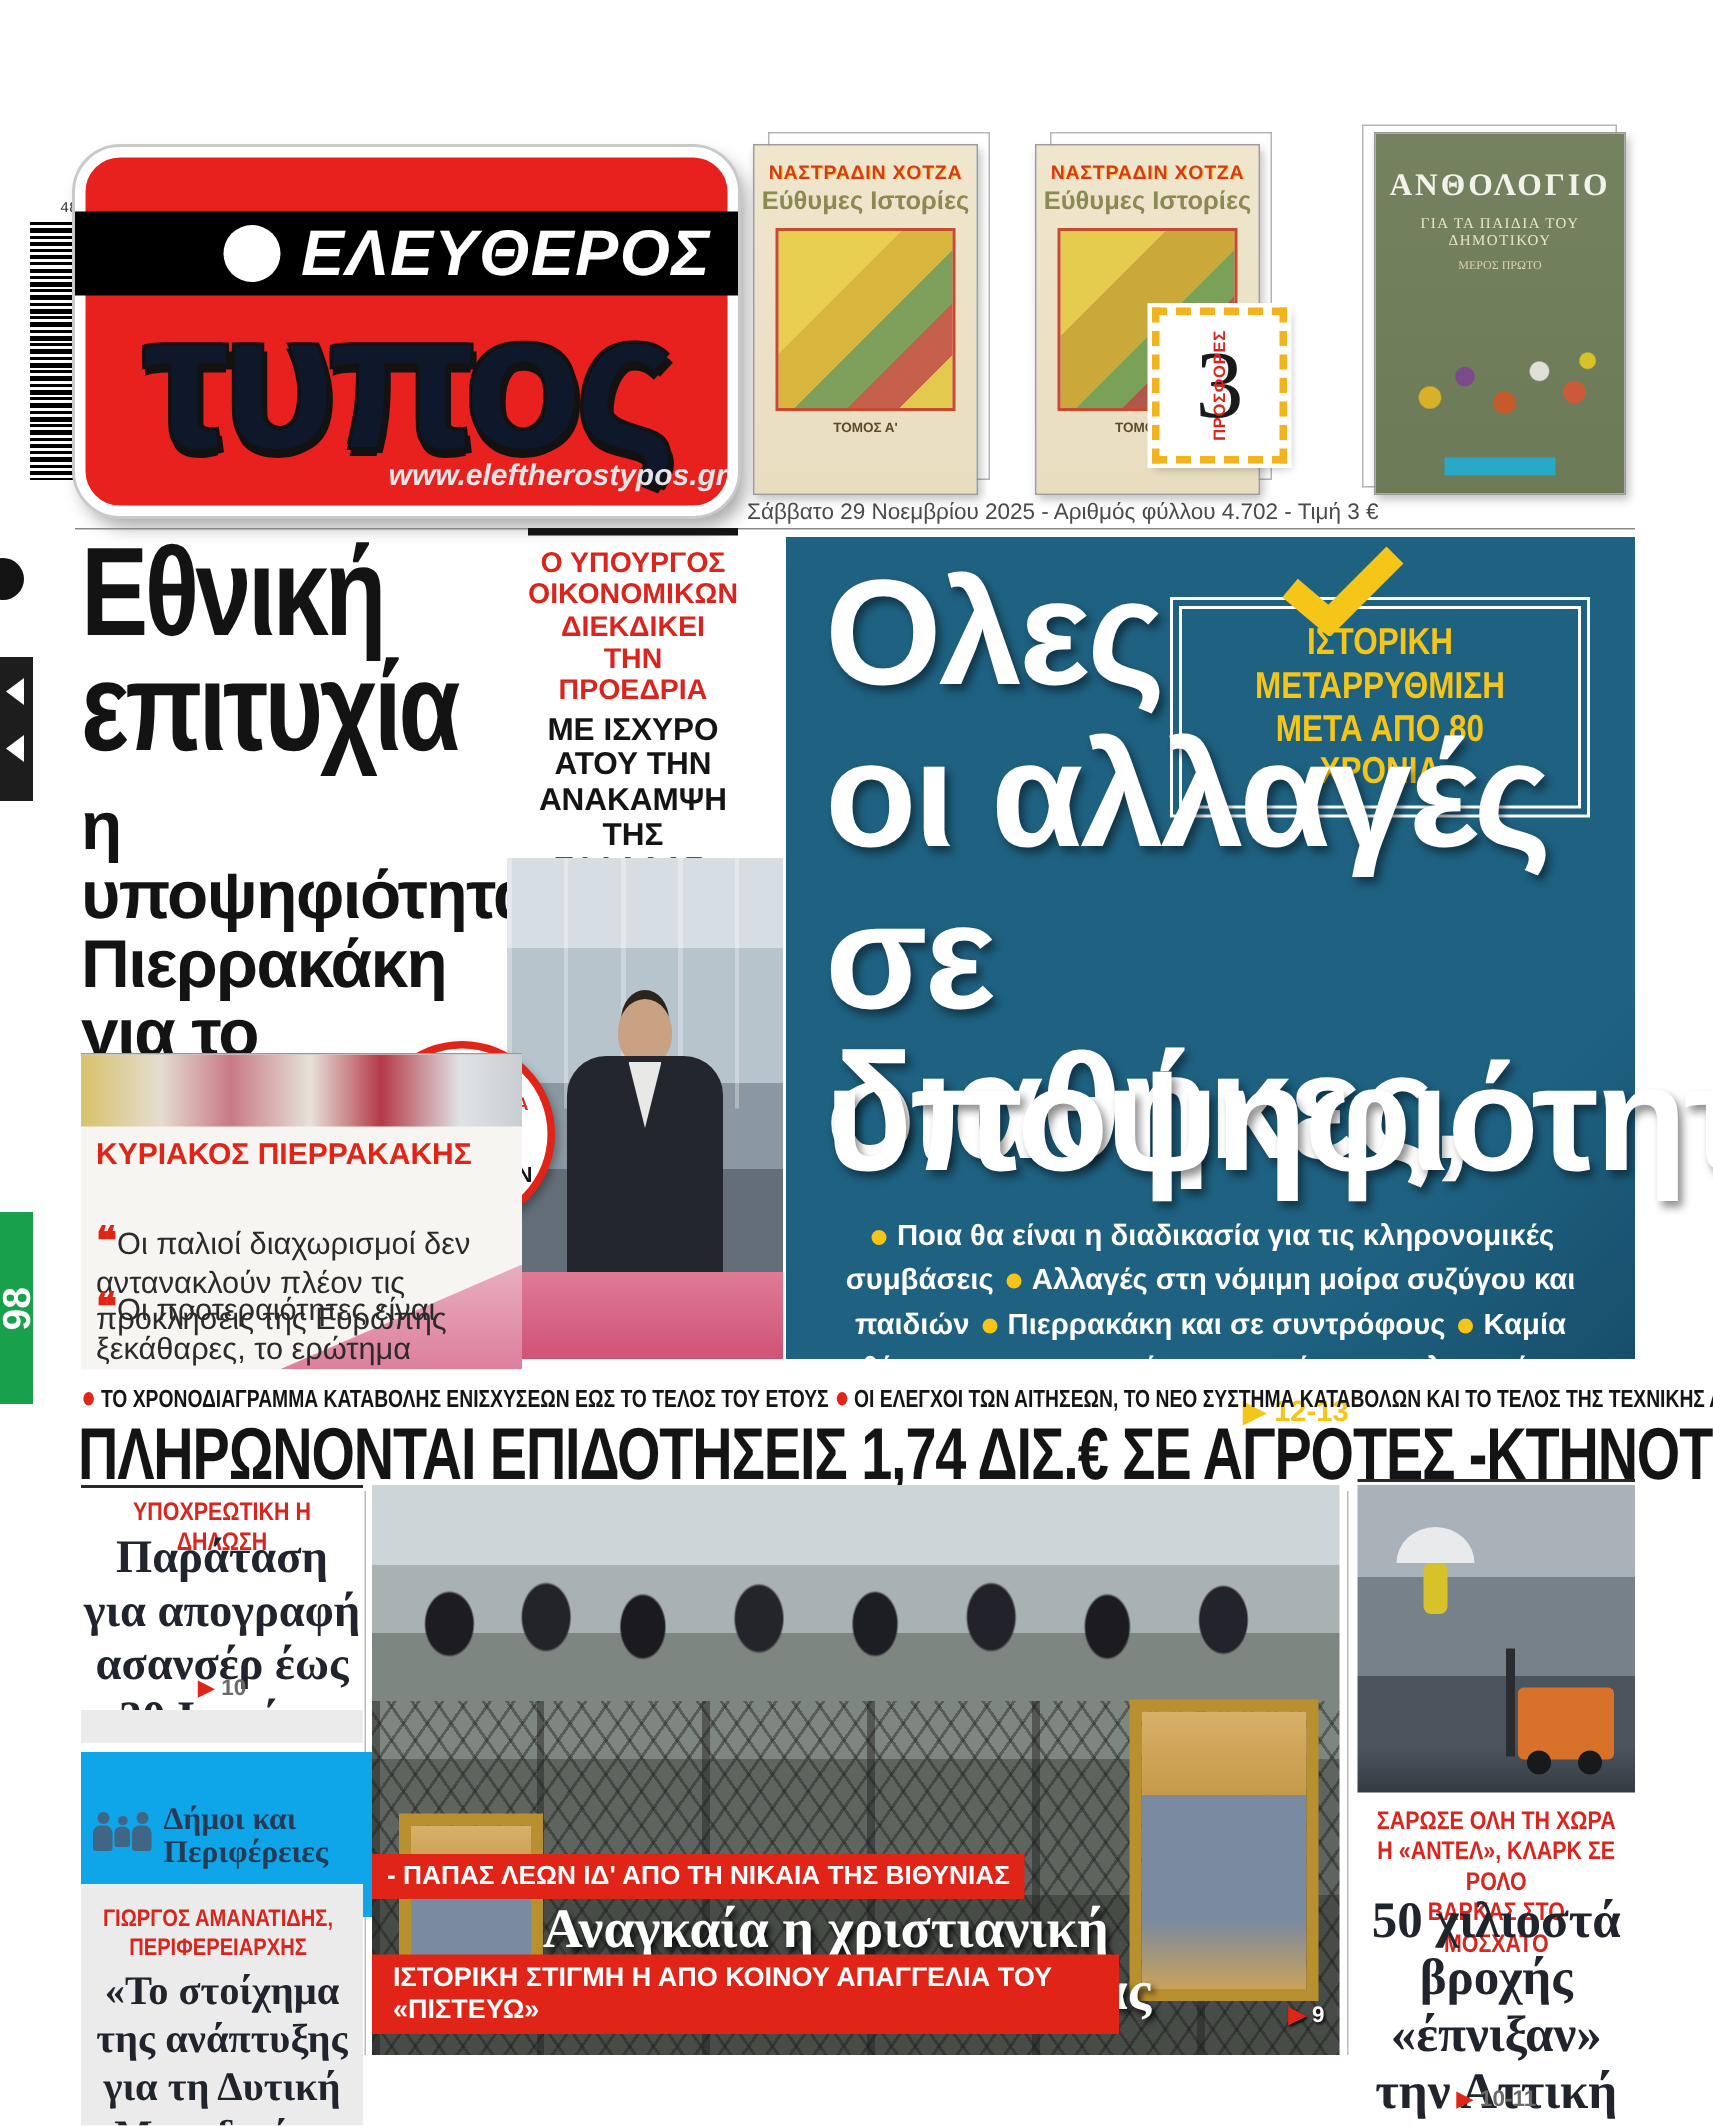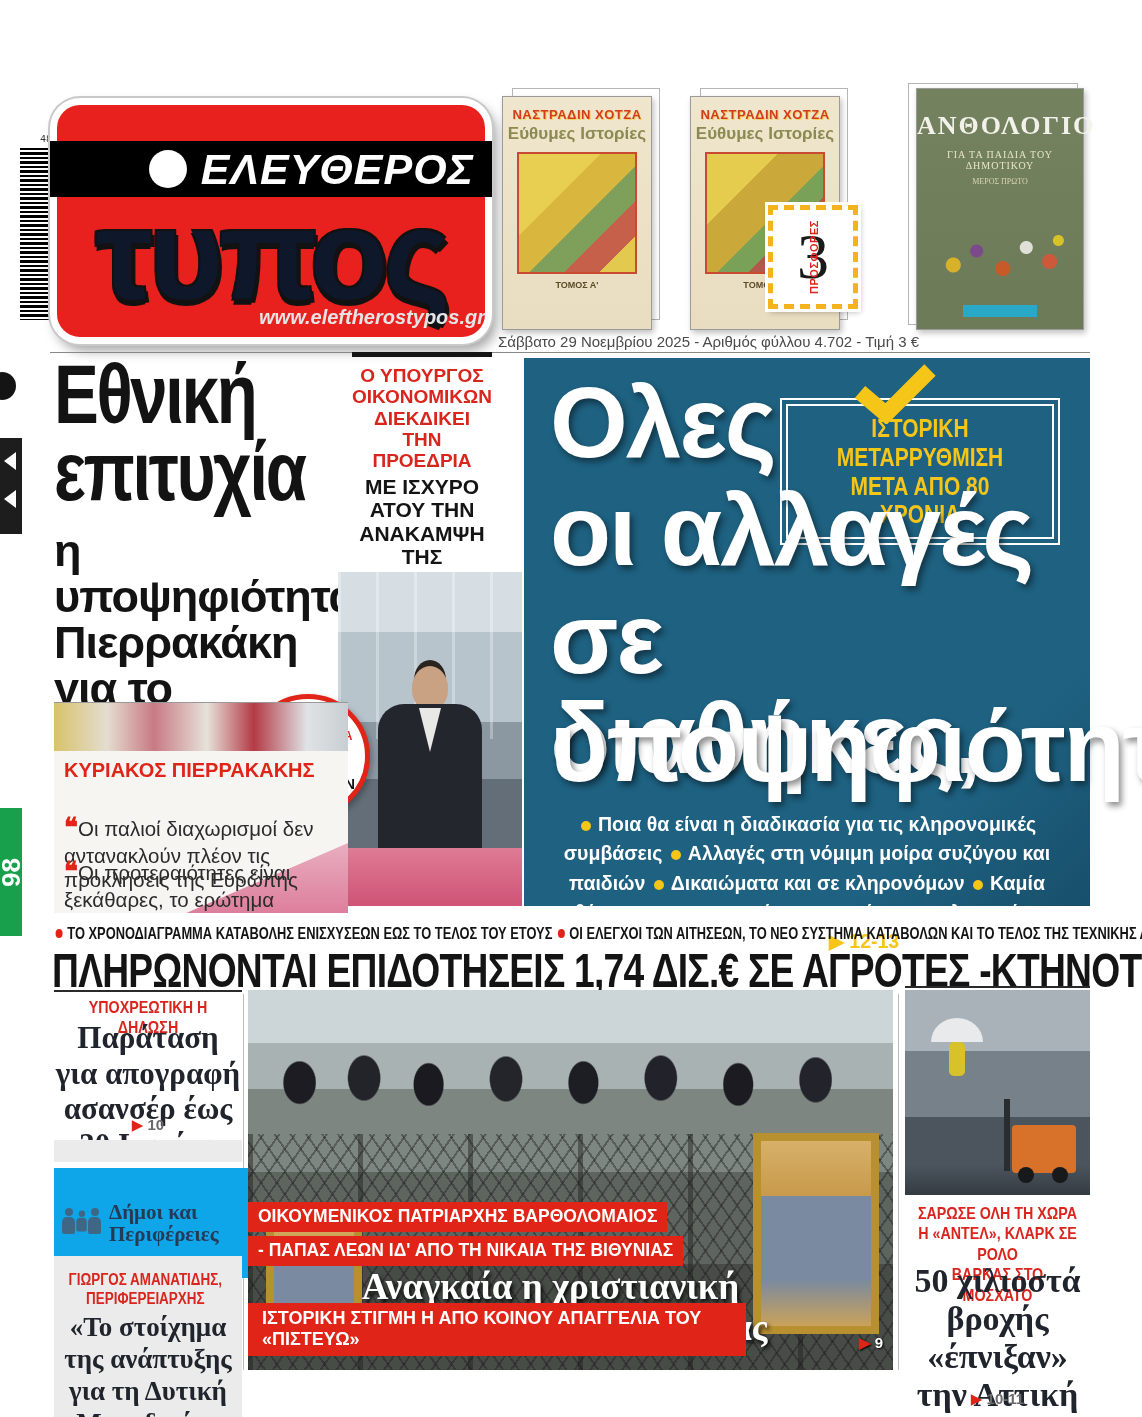--- a/index.html
+++ b/index.html
@@ -31,21 +31,21 @@
   .bookbeige{background:linear-gradient(180deg,#efe6cd,#e9ddc0);}
   .bk-head{margin-top:10px;text-align:center;font-weight:bold;font-size:13px;color:#d23c1e;
            text-shadow:1px 1px 0 #f0d060;letter-spacing:.5px;}
   .bk-title{text-align:center;font-weight:bold;font-size:17px;color:#8a8a52;margin-top:2px;}
   .bk-art{margin:8px auto 0;width:78%;height:118px;border:2px solid #c84a30;
           background:linear-gradient(135deg,#e8cf52 0 35%,#d9b73e 35% 55%,#7fa05a 55% 70%,#c7604a 70% 85%,#e3c94e 85%);}
   .bk-art2{background:linear-gradient(135deg,#e6cc4e 0 30%,#caa83a 30% 55%,#79a258 55% 68%,#b0584a 68% 82%,#e0c64a 82%);}
   .bk-vol{text-align:center;font-size:9px;color:#5a4a28;font-weight:bold;margin-top:6px;}
   .bookgreen{background:linear-gradient(180deg,#75825f,#6d7a58);}
   .bg-title{margin-top:22px;text-align:center;color:#f2f2ea;font-family:"Liberation Serif",serif;
-            font-weight:bold;font-size:26px;letter-spacing:2px;}
+            font-weight:bold;font-size:21px;letter-spacing:2px;}
   .bg-sub{margin-top:8px;text-align:center;color:#e8e4c8;font-family:"Liberation Serif",serif;
           font-size:10px;letter-spacing:1px;}
   .bg-part{margin-top:6px;text-align:center;color:#d8d4b4;font-family:"Liberation Serif",serif;font-size:8px;}
   .bg-flowers{position:absolute;bottom:36px;left:10px;right:10px;height:70px;
       background:radial-gradient(circle 7px at 18% 60%,#d8b02a 0 7px,transparent 8px),
                  radial-gradient(circle 6px at 34% 40%,#7a4a8a 0 6px,transparent 7px),
                  radial-gradient(circle 7px at 52% 65%,#c85a2a 0 7px,transparent 8px),
                  radial-gradient(circle 6px at 68% 35%,#e0e0d8 0 6px,transparent 7px),
                  radial-gradient(circle 7px at 84% 55%,#cc5a3a 0 7px,transparent 8px),
                  radial-gradient(circle 5px at 90% 25%,#d8c22a 0 5px,transparent 6px);}
@@ -275,21 +275,21 @@
         </div>
       </div>
     </div>
     <div class="bl-h" style="top:14px;">Ολες</div>
     <div class="bl-h" style="top:122px;">οι αλλαγές</div>
     <div class="bl-h" style="top:230px;">σε διαθήκες,</div>
     <div class="bl-h" style="top:338px;">υποψηφιότητα</div>
     <div class="bl-bullets">
       <span class="dot"></span><span>Ποια θα είναι η διαδικασία για τις κληρονομικές συμβάσεις</span>
       <span class="dot"></span><span>Αλλαγές στη νόμιμη μοίρα συζύγου και παιδιών</span>
-      <span class="dot"></span><span>Δικαιώματα και σε κληρονόμων</span>
+      <span class="dot"></span><span>Πιερρακάκη και σε συντρόφους</span>
       <span class="dot"></span><span>Καμία ευθύνη της προσωπικής περιουσίας των κληρονόμων για τα χρέη</span>
       <span class="bl-pg">&nbsp;▶ <span>12-13</span></span>
     </div>
   </div>
 
   <div class="abs strip">
     <span class="condL" style="transform:scaleX(.78);">
       <span class="rdot"></span><span>ΤΟ ΧΡΟΝΟΔΙΑΓΡΑΜΜΑ ΚΑΤΑΒΟΛΗΣ ΕΝΙΣΧΥΣΕΩΝ ΕΩΣ ΤΟ ΤΕΛΟΣ ΤΟΥ ΕΤΟΥΣ</span>
       <span class="rdot"></span><span>ΟΙ ΕΛΕΓΧΟΙ ΤΩΝ ΑΙΤΗΣΕΩΝ, ΤΟ ΝΕΟ ΣΥΣΤΗΜΑ ΚΑΤΑΒΟΛΩΝ ΚΑΙ ΤΟ ΤΕΛΟΣ ΤΗΣ ΤΕΧΝΙΚΗΣ ΛΥΣΗΣ</span>
       
@@ -326,21 +326,20 @@
     </div>
     <div class="serifh" style="font-size:27px;line-height:1.18;margin-top:4px;padding:0 6px;">«Το στοίχημα της ανάπτυξης για τη Δυτική Μακεδονία»</div>
     
   </div>
 
   <div class="abs phot-c">
     <div class="crowd"></div>
     <div class="fence"></div>
     <div class="ikon" style="right:14px;bottom:36px;width:110px;height:185px;"></div>
     <div class="ikon" style="left:18px;bottom:30px;width:80px;height:115px;"></div>
-    <div class="redlab" style="left:0;top:212px;">ΟΙΚΟΥΜΕΝΙΚΟΣ ΠΑΤΡΙΑΡΧΗΣ ΒΑΡΘΟΛΟΜΑΙΟΣ</div>
     <div class="redlab" style="left:0;top:246px;">- ΠΑΠΑΣ ΛΕΩΝ ΙΔ' ΑΠΟ ΤΗ ΝΙΚΑΙΑ ΤΗΣ ΒΙΘΥΝΙΑΣ</div>
     <div class="c-head" style="top:276px;">
       <span>Αναγκαία η χριστιανική</span><br><span>ενότητα σε έναν κόσμο βίας</span>
     </div>
     <div class="qbub" style="left:428px;top:318px;">
         <span>”</span>
       </div>
     <div class="c-strip">ΙΣΤΟΡΙΚΗ ΣΤΙΓΜΗ Η ΑΠΟ ΚΟΙΝΟΥ ΑΠΑΓΓΕΛΙΑ ΤΟΥ «ΠΙΣΤΕΥΩ»</div>
     <div class="c-pg">
       <span class="tri">▶</span> <span>9</span>

